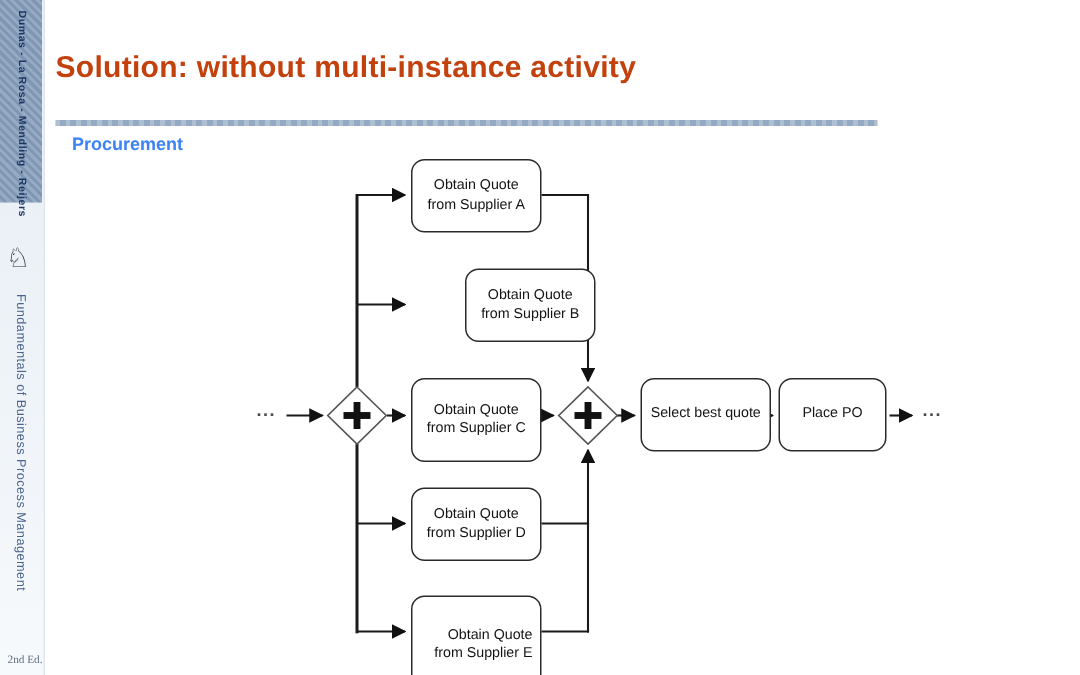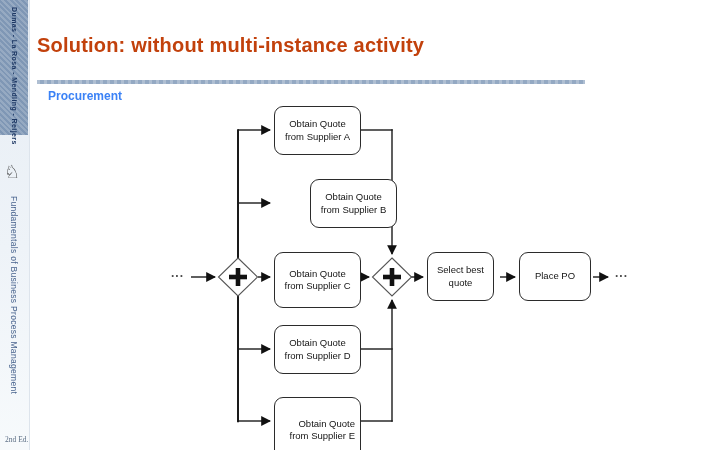--- a/index.html
+++ b/index.html
@@ -72,21 +72,21 @@
     text-align: center;
     font-size: 9.5px; line-height: 1.3; color: #141414;
     padding: 0 5px;
     z-index: 2;
   }
   .task-a { left: 274px; top: 106px; width: 87px; height: 49px; }
   .task-b { left: 274px; top: 179px; width: 87px; height: 49px; margin-left: 36px; }
   .task-c { left: 274px; top: 252px; width: 87px; height: 56px; text-align: center; }
   .task-d { left: 274px; top: 325px; width: 87px; height: 49px; }
   .task-e { left: 274px; top: 397px; width: 87px; height: 66px; text-align: right; }
-  .task-select { left: 427px; top: 252px; width: 67px; height: 49px; }
+  .task-select { left: 427px; top: 252px; width: 87px; height: 49px; }
   .task-po { left: 519px; top: 252px; width: 72px; height: 49px; }
   .ellipsis {
     position: absolute; z-index: 2;
     font-size: 12px; font-weight: bold; color: #4a4a4a; letter-spacing: 1px;
   }
   .ellipsis-left { left: 171px; top: 266px; }
   .ellipsis-right { left: 615px; top: 266px; }
 </style>
 </head>
 <body>

